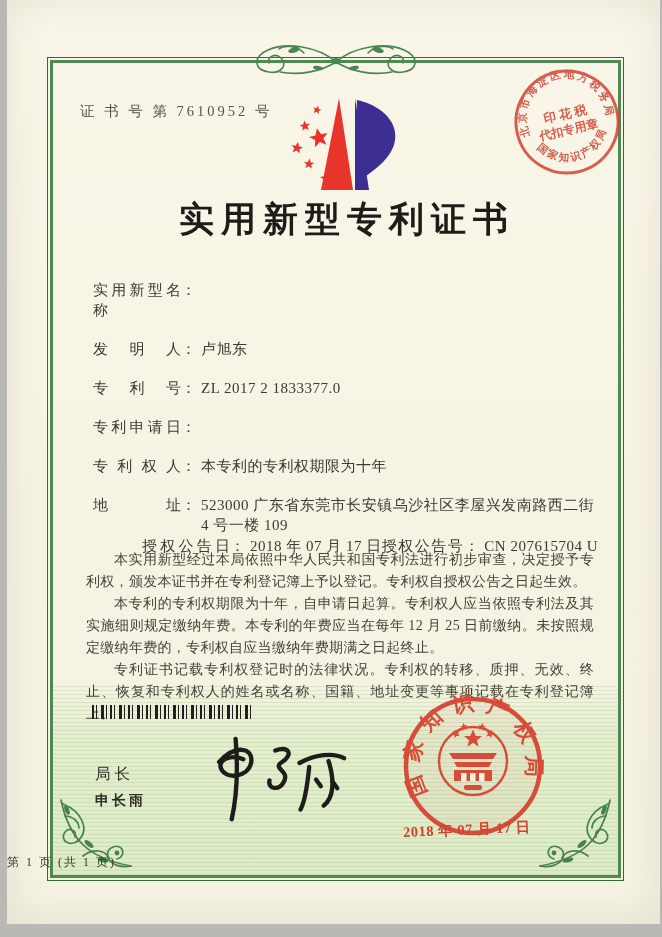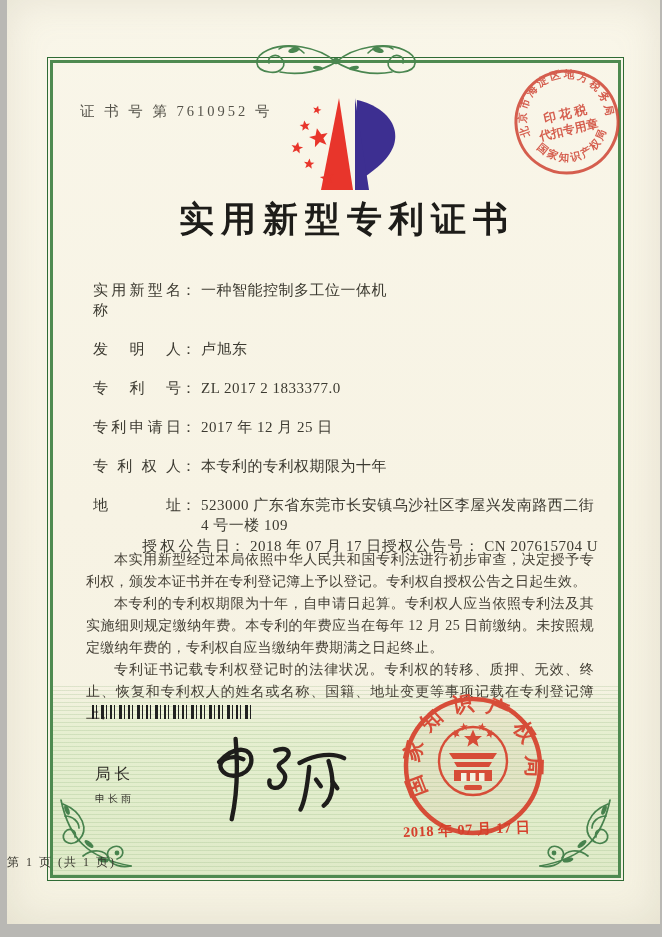--- a/index.html
+++ b/index.html
@@ -61,21 +61,21 @@
   .paragraphs p { text-indent:2em; }
   .barcode {
     position:absolute; left:85px; top:705px; width:162px; height:14px;
     background:repeating-linear-gradient(90deg,
       #202020 0 2px, transparent 2px 4px,
       #202020 4px 5px, transparent 5px 9px,
       #202020 9px 12px, transparent 12px 14px,
       #202020 14px 15px, transparent 15px 18px);
   }
   .signer-title { position:absolute; left:88px; top:764px; font-size:15.5px; letter-spacing:4px; color:#2e2c26; }
-  .signer-name  { position:absolute; left:88px; top:792px; font-size:10px; letter-spacing:3px; color:#2e2c26; }
+  .signer-name  { position:absolute; left:88px; top:792px; font-size:14px; letter-spacing:3px; color:#2e2c26;font-weight:bold; }
   .signature-svg { position:absolute; left:185px; top:733px; }
   .seal-svg { position:absolute; left:385px; top:693px; opacity:0.92; }
   .seal-date {
     position:absolute; left:396px; top:820px; width:140px;
     font-size:14.5px; font-weight:bold; color:#d6402c; letter-spacing:0.5px;
     transform:rotate(-2.5deg); white-space:nowrap;
   }
   .tax-stamp-svg { position:absolute; left:498px; top:60px; opacity:0.85; }
   .logo-svg { position:absolute; left:268px; top:86px; }
   .ornament-top-svg { position:absolute; left:227px; top:37px; }
@@ -149,36 +149,34 @@
       </text>
     </g>
   </svg>
 
   <div class="title">实用新型专利证书</div>
 
   <div class="fields">
     <div class="field-row">
       <span class="field-label">实用新型名称</span>
         <span class="field-colon">：</span>
-      <span class="field-value">一种智能控制多工位一体机</span>
     </div>
     <div class="field-row">
       <span class="field-label">发明人</span>
         <span class="field-colon">：</span>
       <span class="field-value">卢旭东</span>
     </div>
     <div class="field-row">
       <span class="field-label">专利号</span>
         <span class="field-colon">：</span>
       <span class="field-value">ZL 2017 2 1833377.0</span>
     </div>
     <div class="field-row">
       <span class="field-label">专利申请日</span>
         <span class="field-colon">：</span>
-      <span class="field-value">2017 年 12 月 25 日</span>
     </div>
     <div class="field-row">
       <span class="field-label">专利权人</span>
         <span class="field-colon">：</span>
       <span class="field-value">本专利的专利权期限为十年</span>
     </div>
     <div class="field-row" style="margin-bottom:1px;">
       <span class="field-label">地址</span>
         <span class="field-colon">：</span>
       <span class="field-value">523000 广东省东莞市长安镇乌沙社区李屋兴发南路西二街 4 号一楼 109</span>

